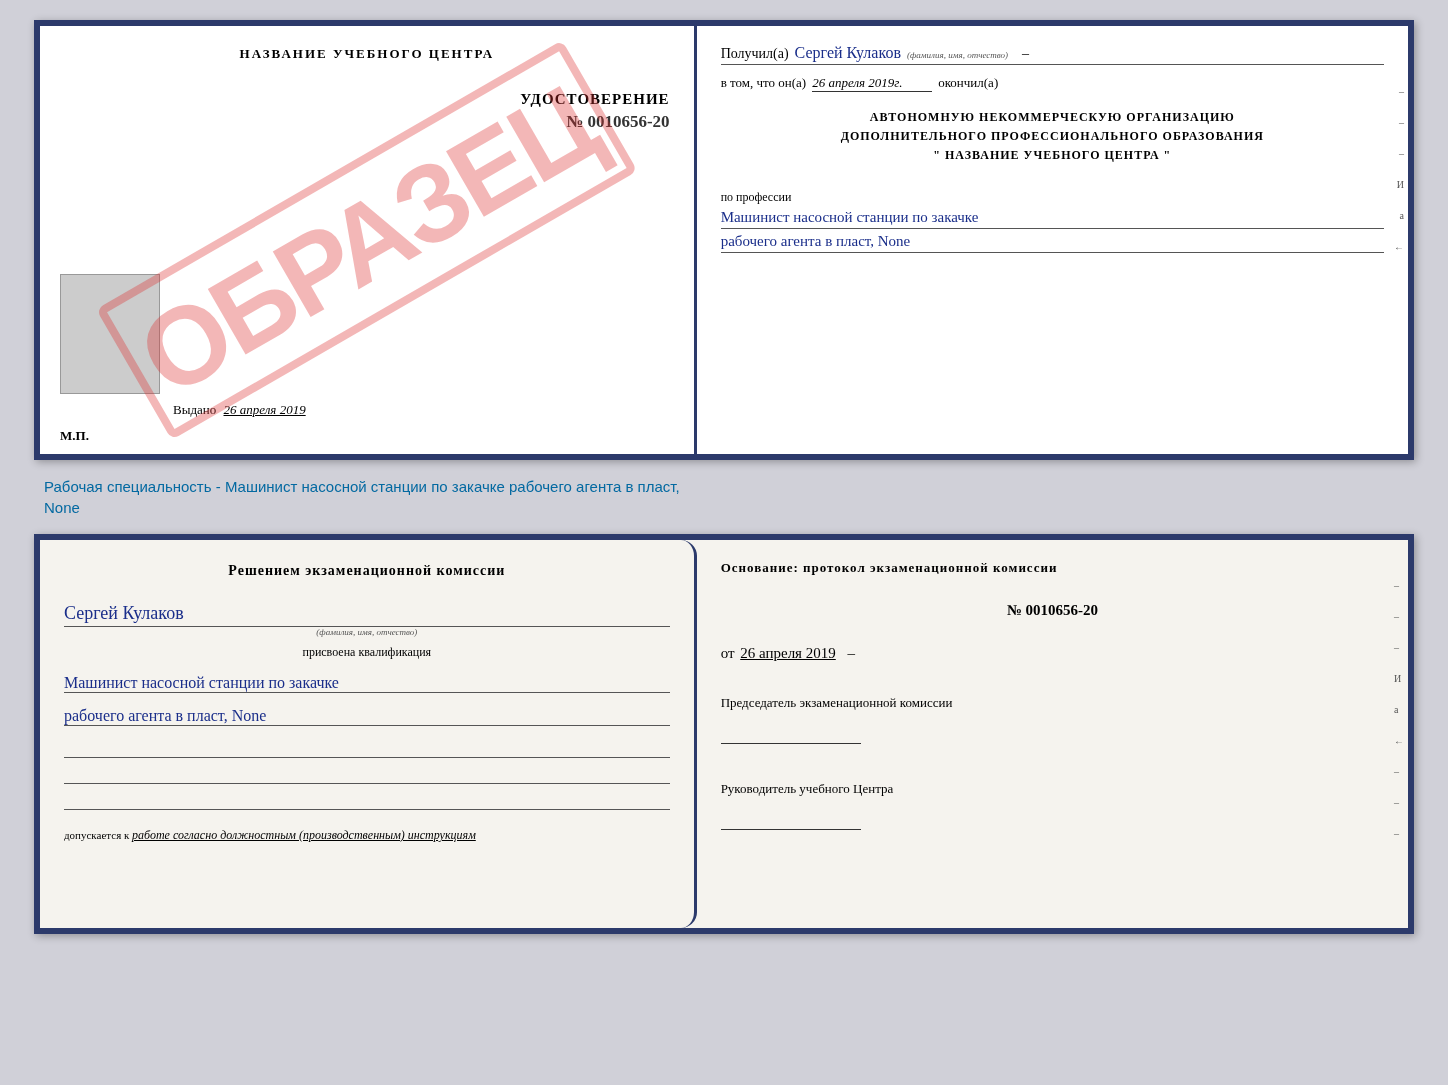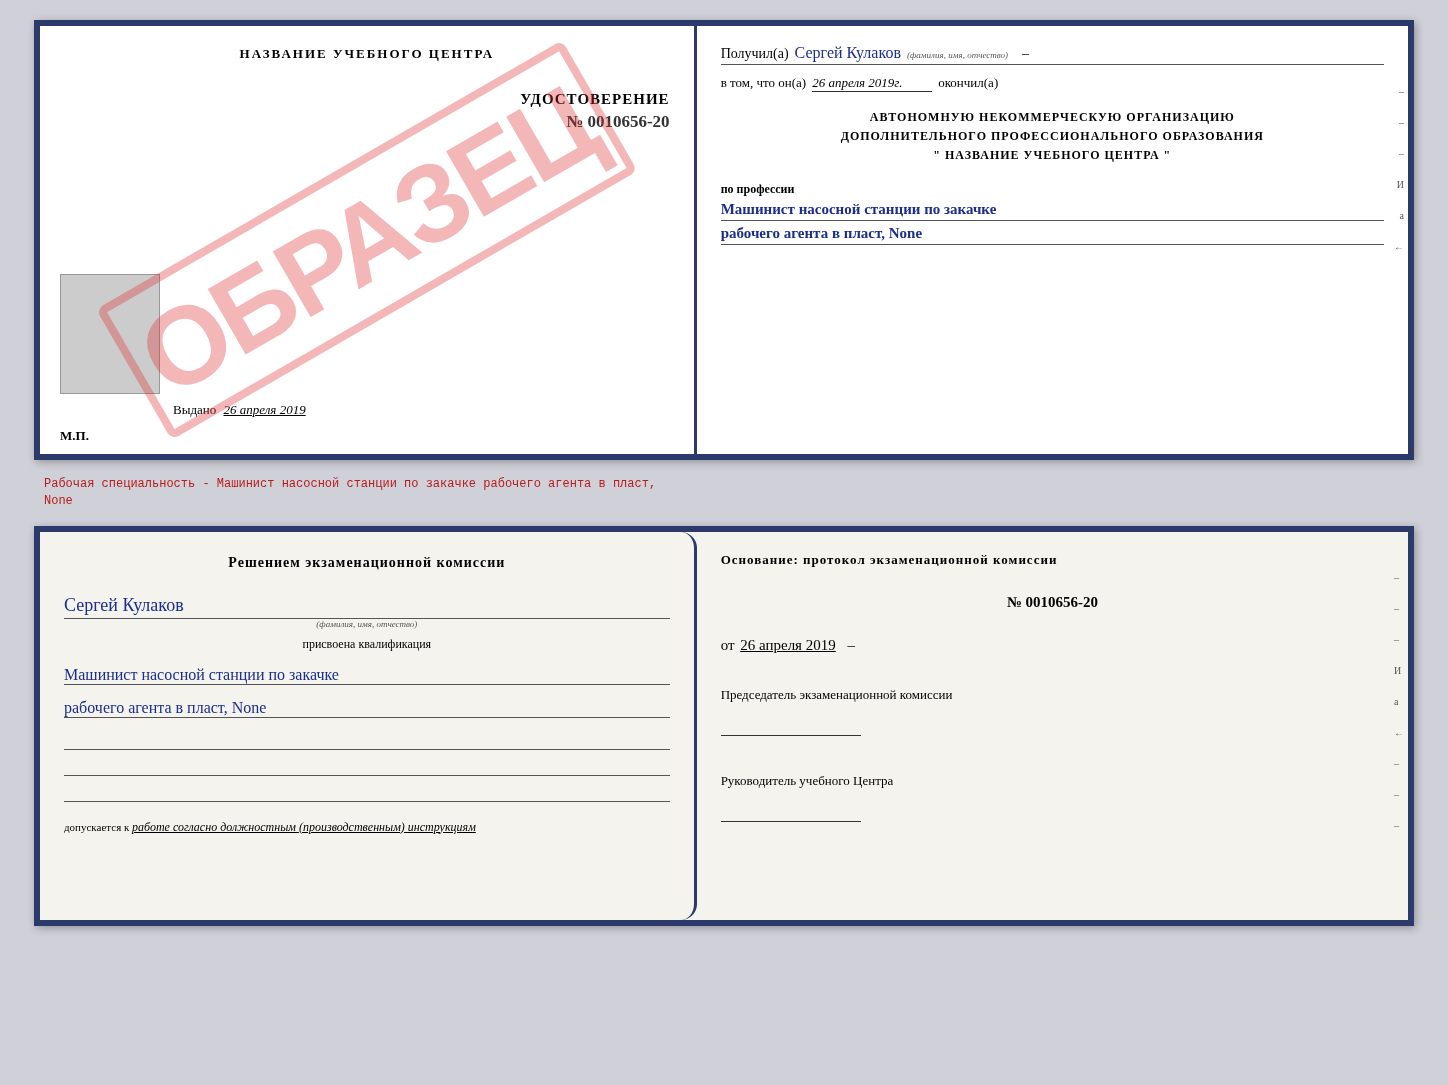--- a/index.html
+++ b/index.html
@@ -159,21 +159,21 @@
       text-align: center;
       font-size: 12px;
       font-weight: bold;
       letter-spacing: 1px;
       line-height: 1.6;
       margin: 6px 0;
     }
 
     .po-professii {
       font-size: 12px;
-      font-weight: bold;
+      margin-top: 8px;
     }
 
     .profession-line {
       font-family: 'Segoe Script', 'Bradley Hand', cursive;
       font-size: 15px;
       color: #1a2e8a;
       border-bottom: 1px solid #555;
       display: block;
       margin-top: 4px;
       padding-bottom: 2px;
@@ -188,23 +188,23 @@
       color: #555;
       position: absolute;
       right: 4px;
       top: 60px;
       gap: 20px;
     }
 
     
     .separator-text {
       width: 1380px;
-      font-size: 12px;
-      color: #b91c1c;
-      font-family: Liberation Mono, monospace;
+      font-size: 15px;
+      color: #0369a1;
+      font-family: Liberation Sans, sans-serif;
       line-height: 1.4;
       padding: 0 10px;
     }
 
     
     .document-bottom {
       width: 1380px;
       background: #f5f3ee;
       border: 6px solid #2c3a6b;
       display: flex;

